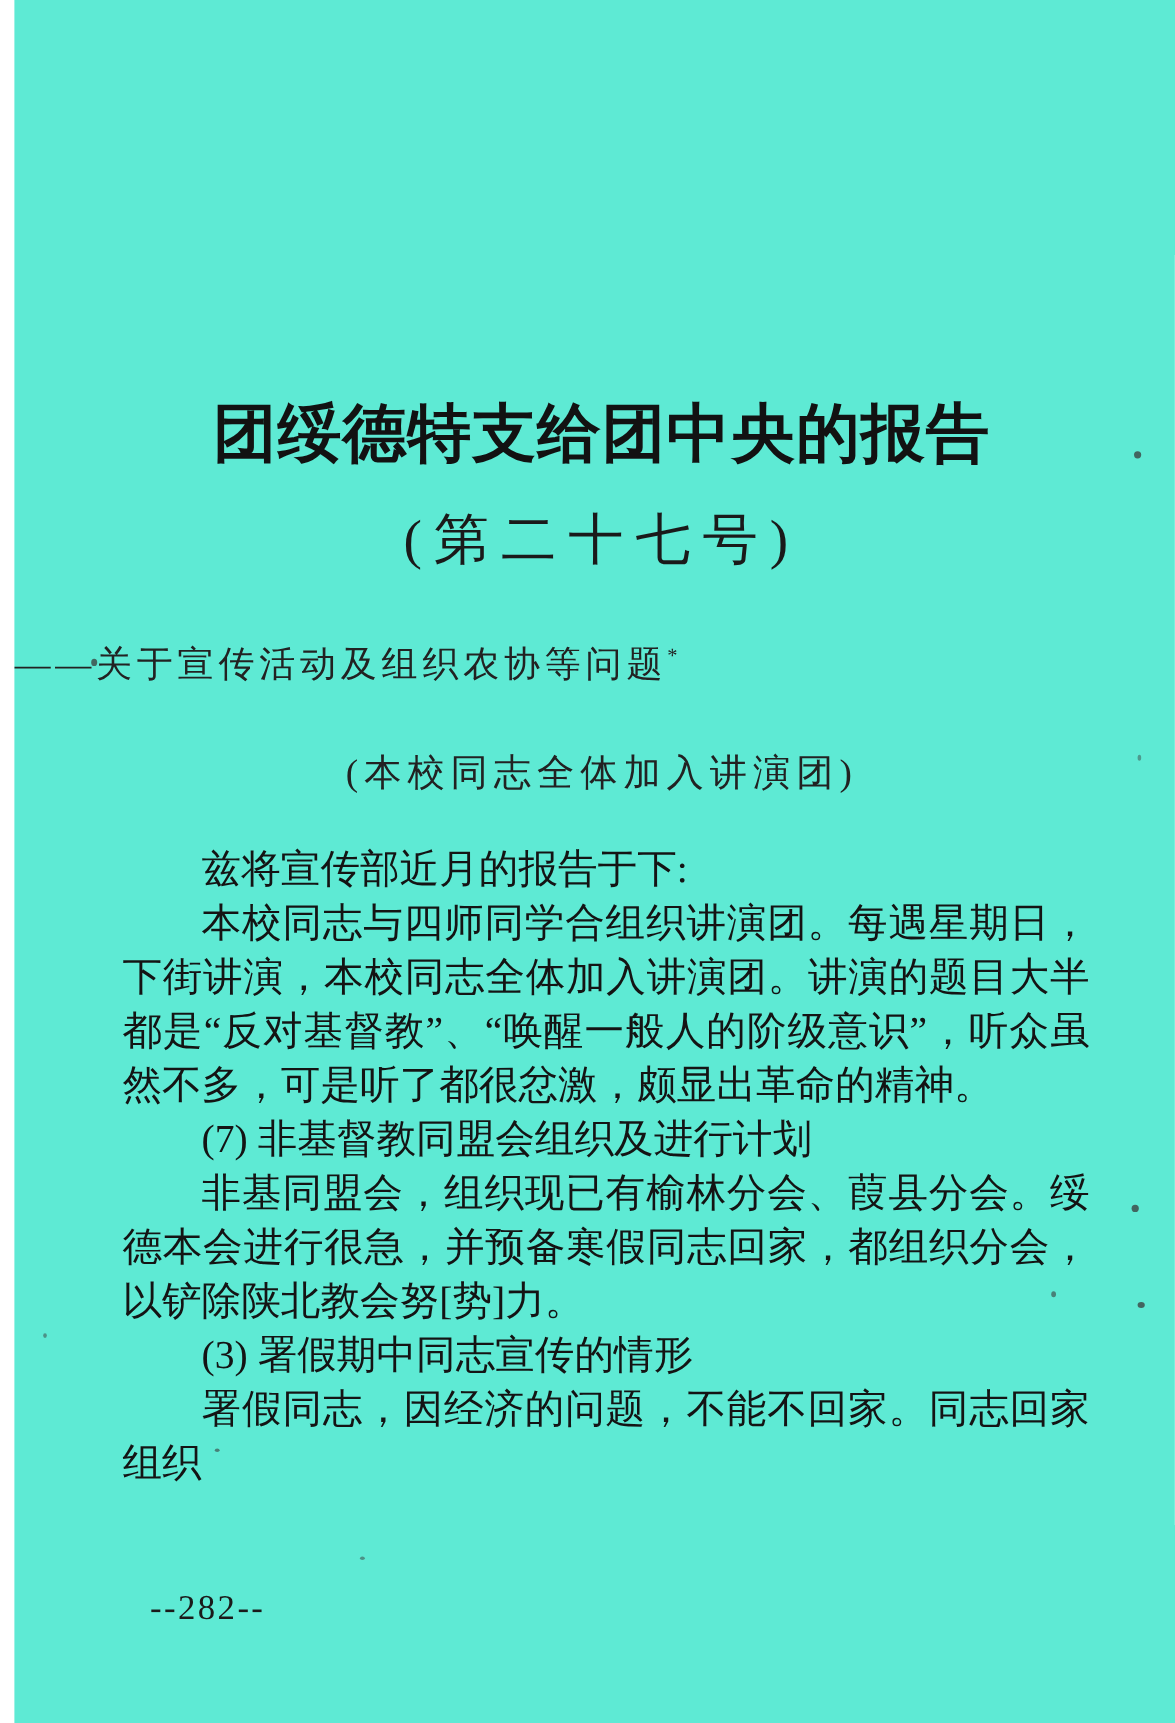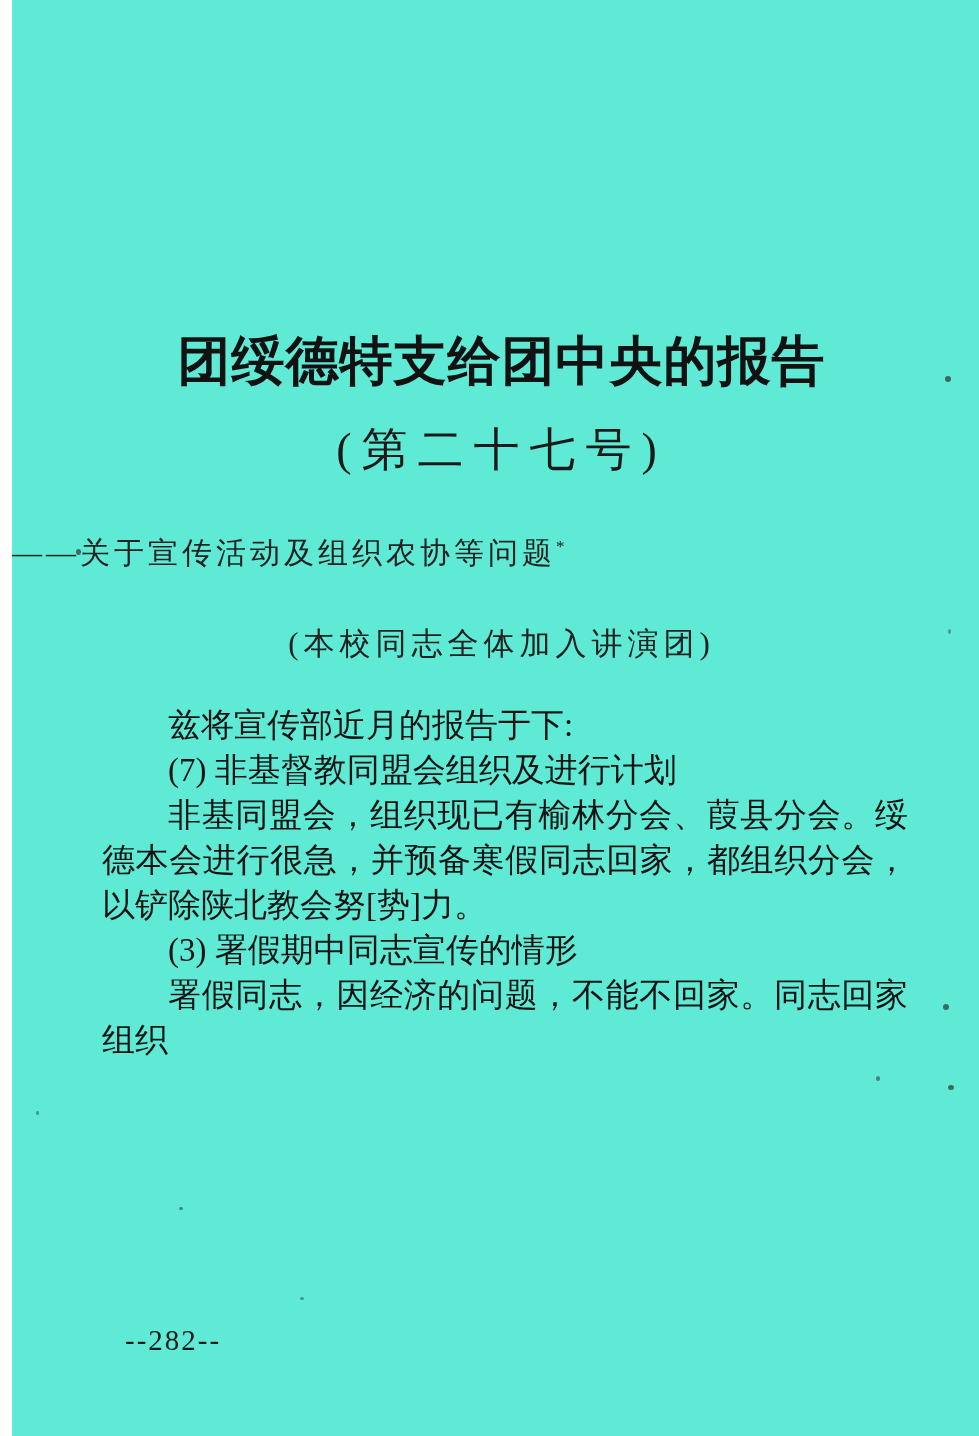--- a/index.html
+++ b/index.html
@@ -119,20 +119,21 @@
   <h2 class="doc-number">(第二十七号)</h2>
 
   <div class="doc-subtitle">
     <span>——关于宣传活动及组织农协等问题</span><sup>*</sup>
   </div>
 
   <div class="doc-date">(本校同志全体加入讲演团)</div>
 
   <div class="doc-body">
     <p>兹将宣传部近月的报告于下:</p>
+    <p>本校同志与四师同学合组织讲演团。每遇星期日，下街讲演，本校同志全体加入讲演团。讲演的题目大半都是“反对基督教”、“唤醒一般人的阶级意识”，听众虽然不多，可是听了都很忿激，颇显出革命的精神。</p>
     <p>(7) 非基督教同盟会组织及进行计划</p>
     <p>非基同盟会，组织现已有榆林分会、葭县分会。绥德本会进行很急，并预备寒假同志回家，都组织分会，以铲除陕北教会努[势]力。</p>
     <p>(3) 署假期中同志宣传的情形</p>
     <p>署假同志，因经济的问题，不能不回家。同志回家组织</p>
   </div>
 
   <div class="page-number">--282--</div>
 
   <span class="speck s1"></span>
   <span class="speck s2"></span>

